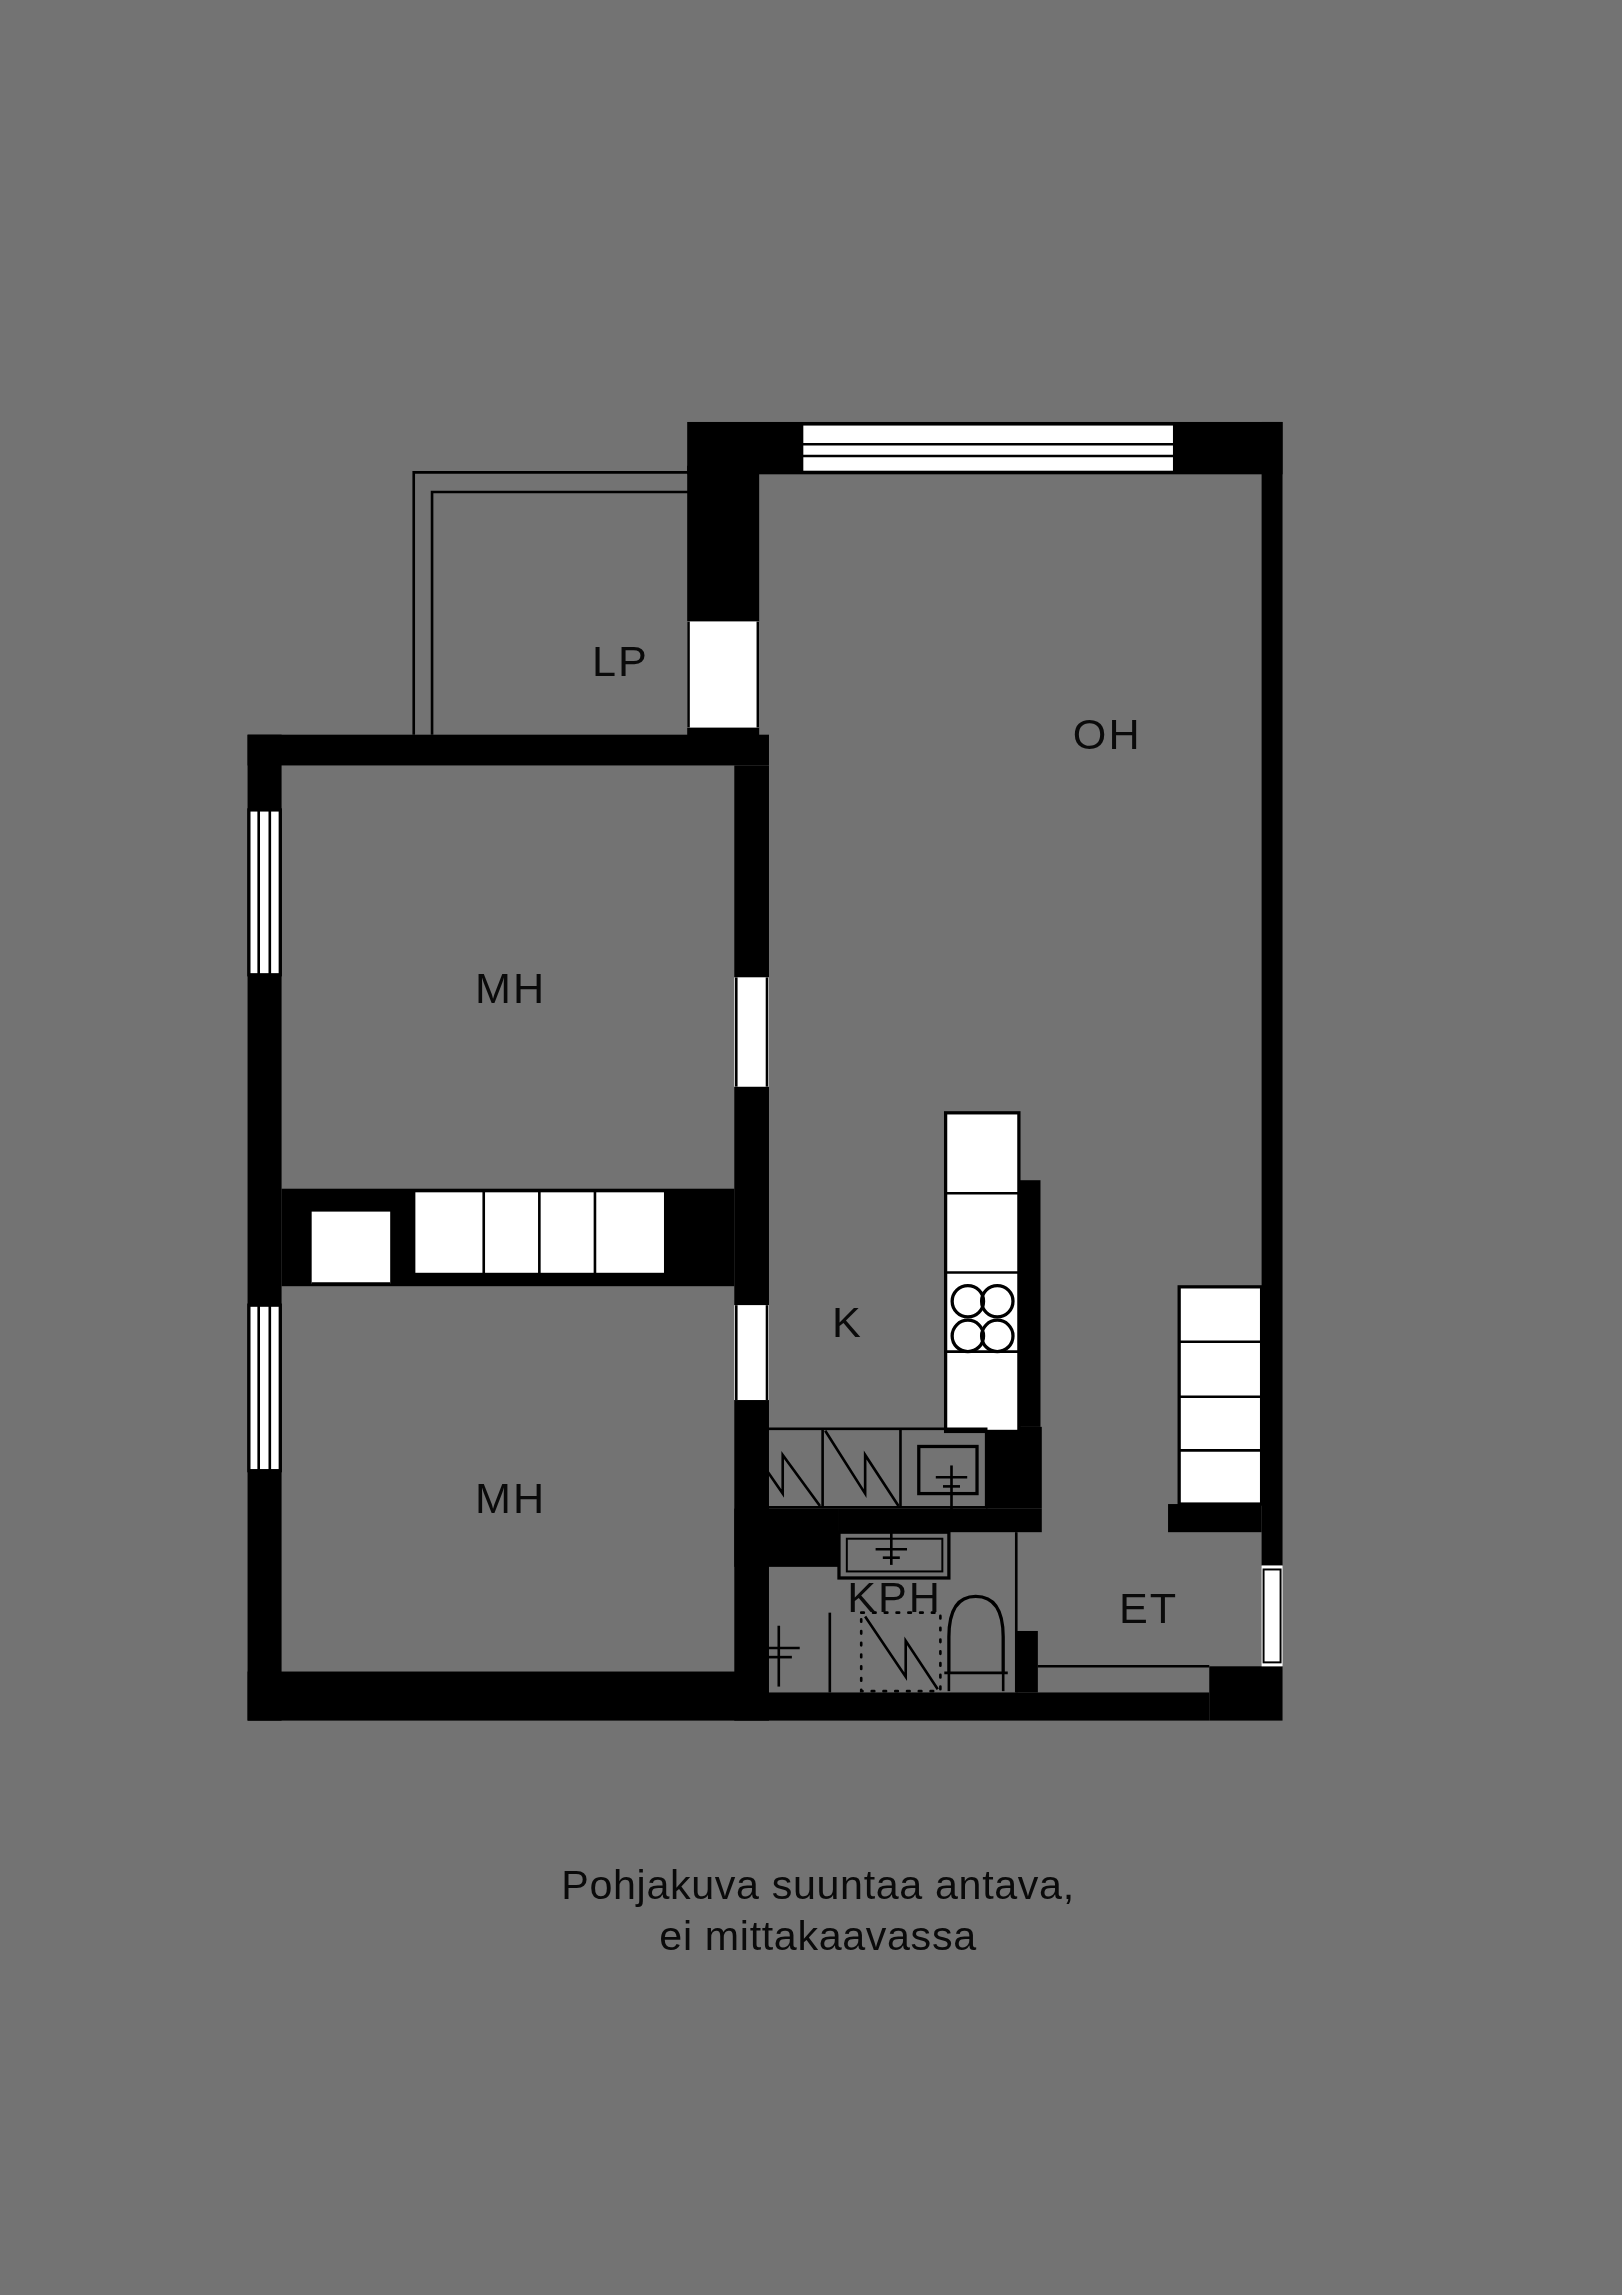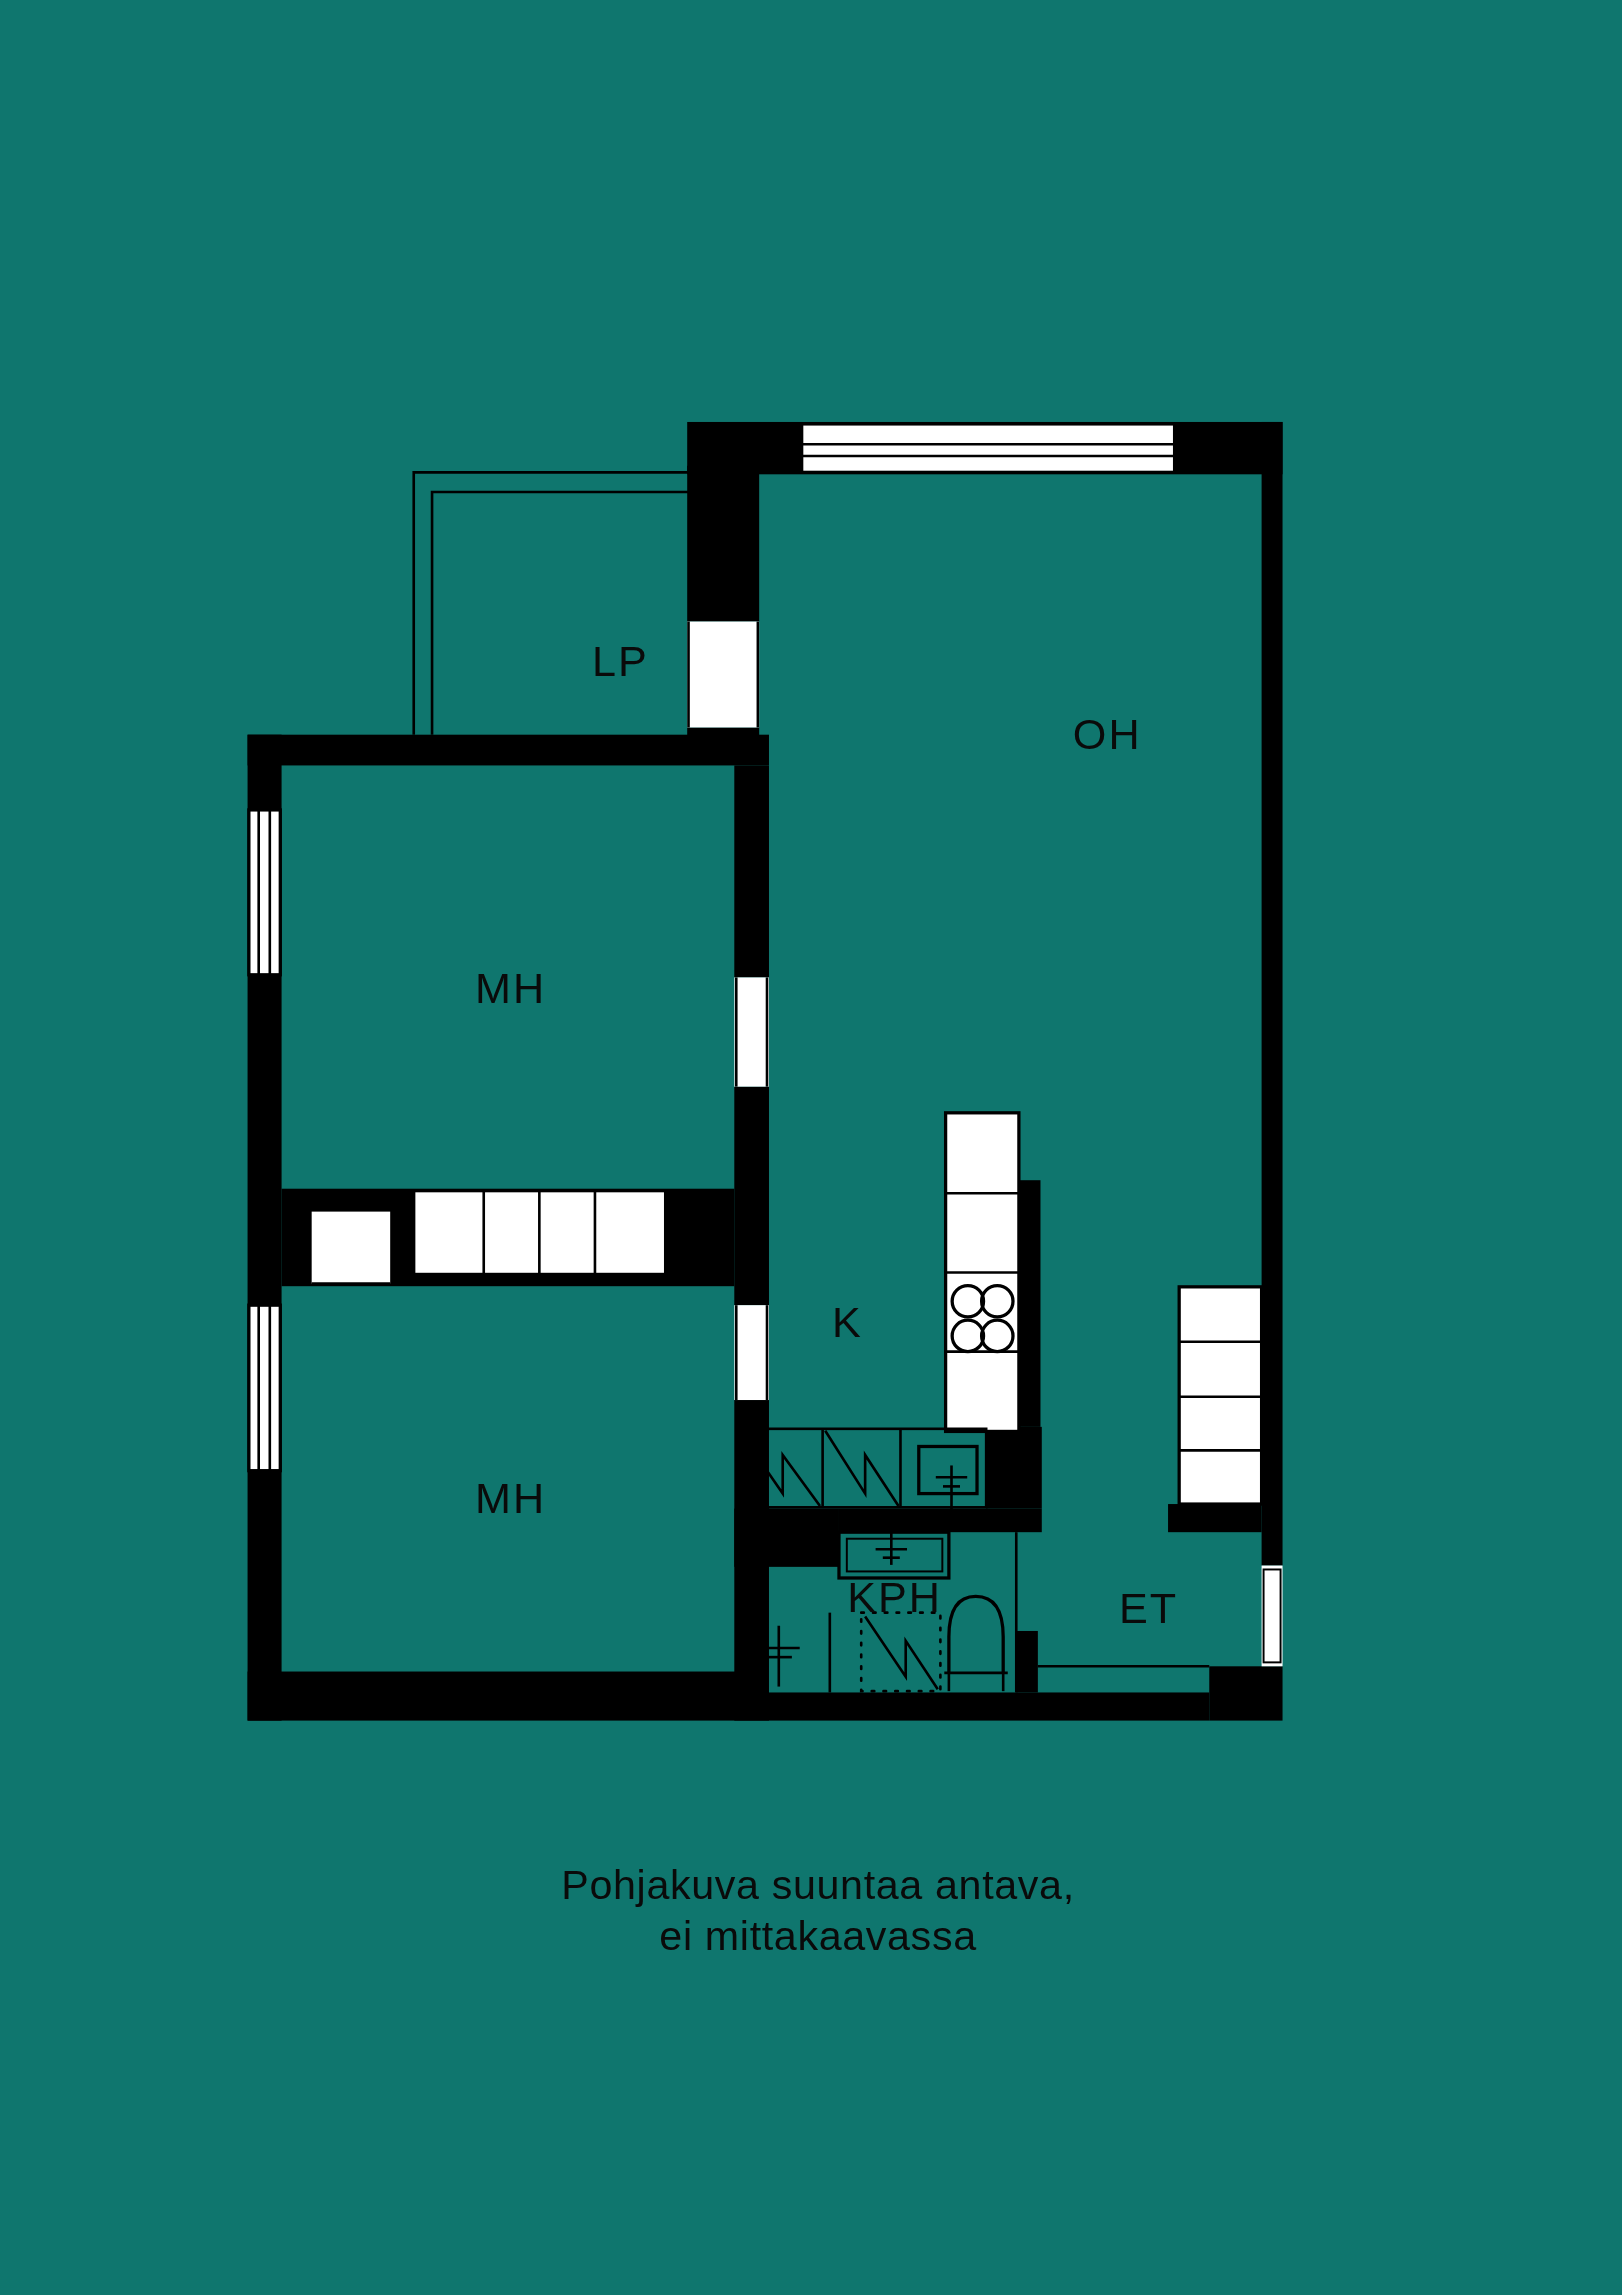--- a/index.html
+++ b/index.html
@@ -1,16 +1,16 @@
 <!DOCTYPE html>
 <html style="font-size:10.5px"><head>
 <meta charset="utf-8">
 <style>
   html,body{margin:0;padding:0;background:#ffffff;}
-  .page{position:relative;width:1623px;height:2295px;background:#0f766e;overflow:hidden;
+  .page{position:relative;width:1623px;height:2295px;background:#737373;overflow:hidden;
         font-family:"Liberation Sans",sans-serif;}
   svg{position:absolute;left:0;top:0;}
   .wall{fill:#000000;stroke:none;}
   .whitefill{fill:#ffffff;stroke:none;}
   .thin{stroke:#000000;stroke-width:4;fill:none;}
   .thin3{stroke:#000000;stroke-width:3;fill:none;}
   .outline5{stroke:#000000;stroke-width:5;fill:#ffffff;}
   .outline5n{stroke:#000000;stroke-width:5;fill:none;}
   .dotted{stroke:#000000;stroke-width:4;fill:none;stroke-dasharray:4 14;stroke-linecap:round;}
   .room-label{font-size:66px;letter-spacing:3px;fill:#0a0a0a;font-weight:300;}

